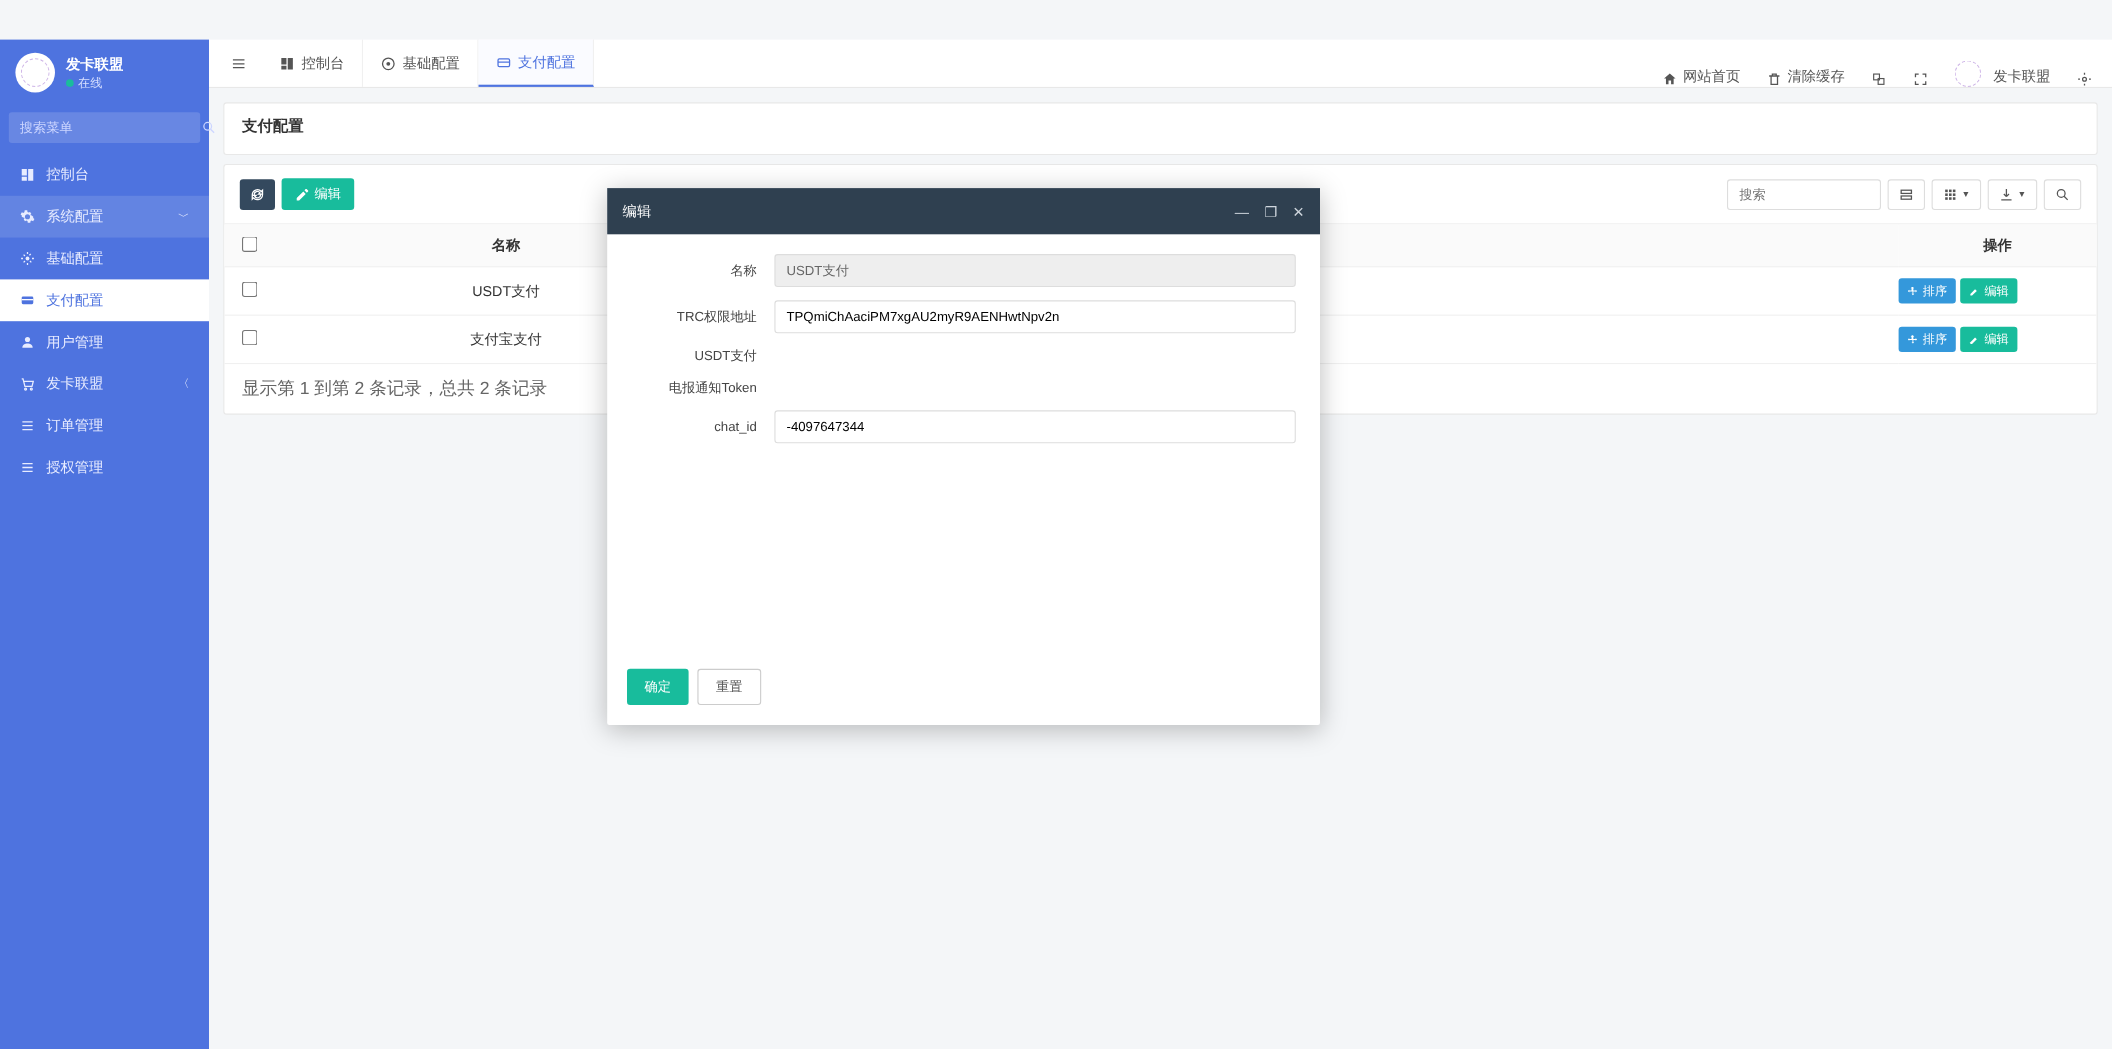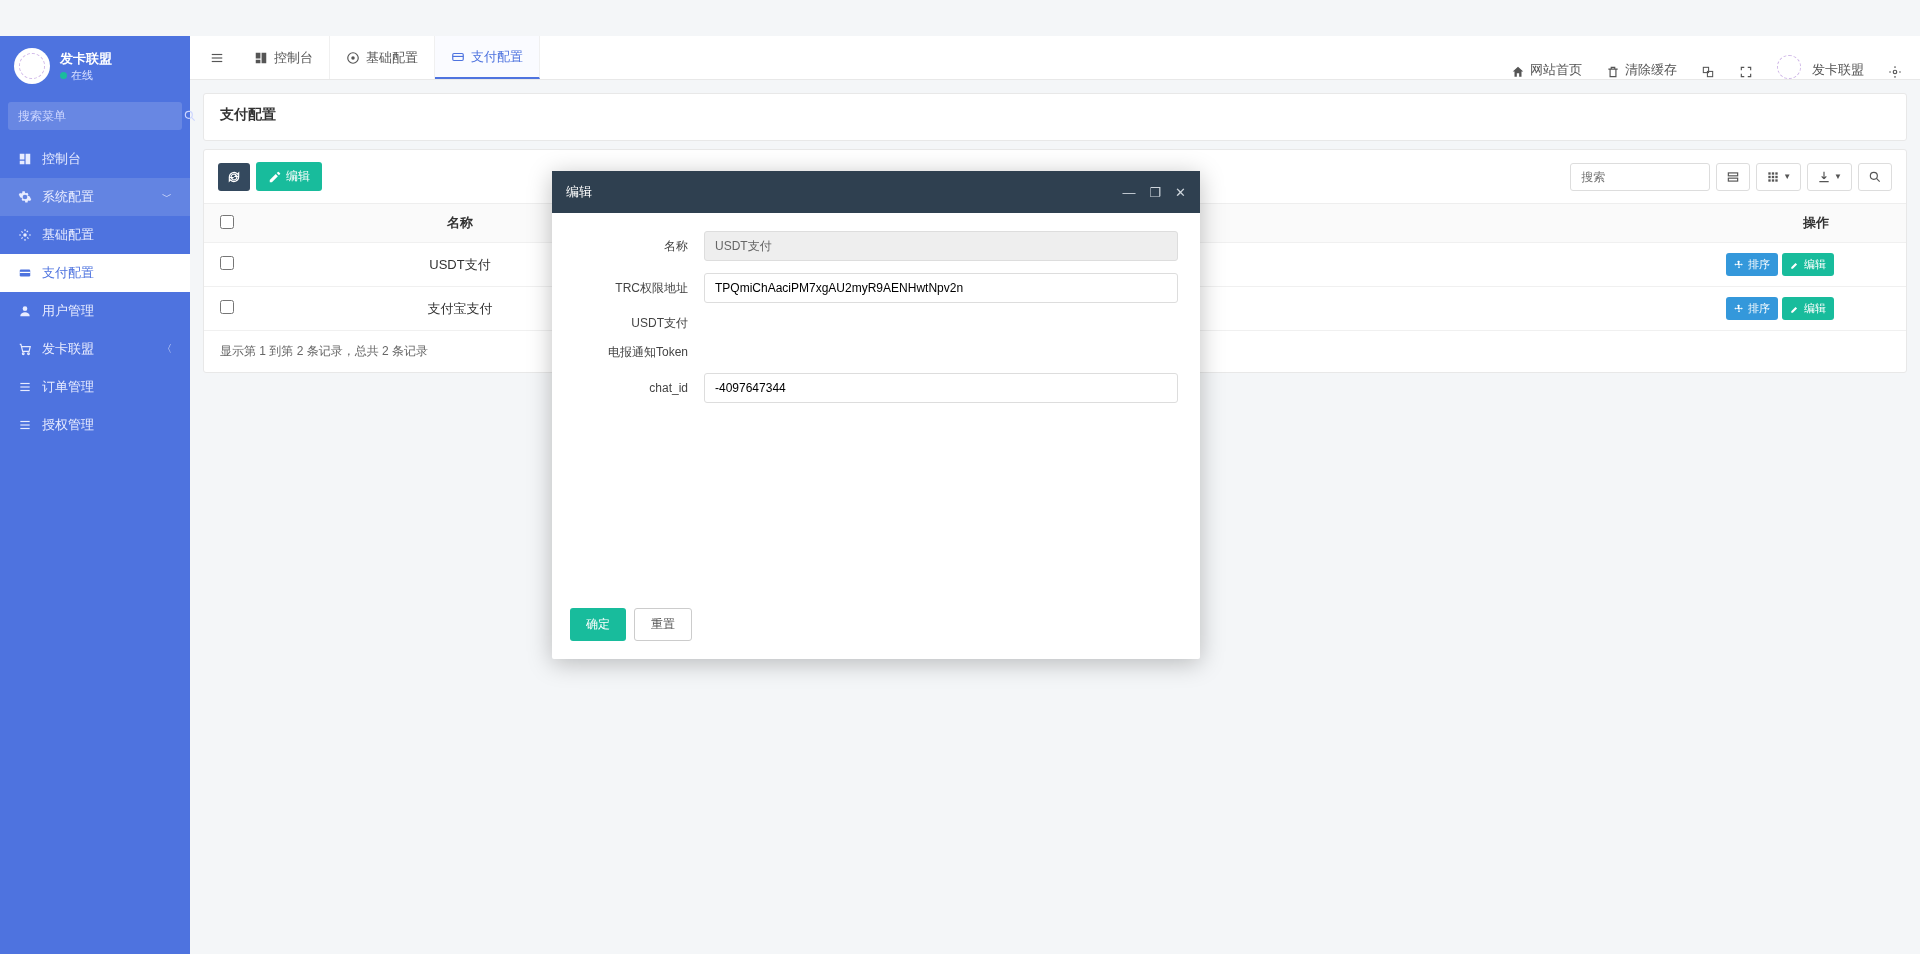--- a/index.html
+++ b/index.html
@@ -52,21 +52,21 @@
 .icon-btn { border:1px solid #ddd; background:#fff; padding:6px 9px; border-radius:3px; color:#555; cursor:pointer; font-size:12px; display:inline-flex; align-items:center; gap:3px; }
 
 table { width:100%; border-collapse:collapse; }
 th, td { padding:10px 14px; text-align:left; font-size:13px; border-bottom:1px solid #f0f0f0; }
 th { font-weight:600; color:#333; background:#fafafa; }
 .col-check { width:46px; text-align:center; }
 .col-name { width:420px; text-align:center; }
 .col-actions { text-align:center; }
 td.col-actions { text-align:left; padding-left:0; }
 .actions-wrap { display:flex; gap:4px; }
-.footer-info { padding:12px 16px; font-size:12px; color:#666; }
+.footer-info { padding:12px 16px; font-size:16px; color:#666; }
 
 
 .modal-backdrop { position:fixed; inset:0; pointer-events:none; }
 .modal { position:fixed; left:552px; top:171px; width:648px; height:488px; background:#fff; border-radius:2px; box-shadow:0 4px 24px rgba(0,0,0,0.25); display:flex; flex-direction:column; pointer-events:auto; }
 .modal-title { background:#2f4050; color:#fff; padding:0 14px; height:42px; display:flex; align-items:center; font-size:13px; }
 .modal-title-ctrls { margin-left:auto; display:flex; gap:14px; }
 .modal-title-ctrls span { cursor:pointer; font-size:13px; color:#cfd6dd; }
 .modal-body { flex:1; padding:18px 22px 10px; overflow:auto; }
 .form-row { display:flex; align-items:center; margin-bottom:12px; }
 .form-label { width:130px; text-align:right; padding-right:16px; font-size:12px; color:#444; }

